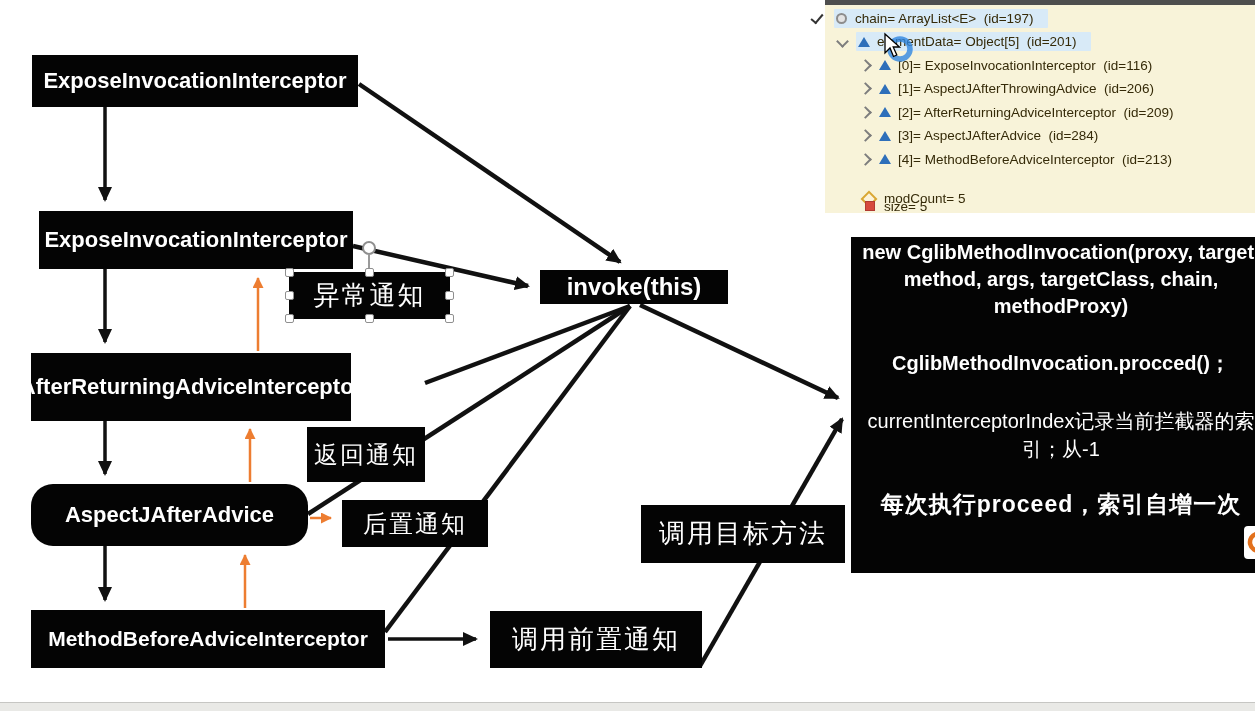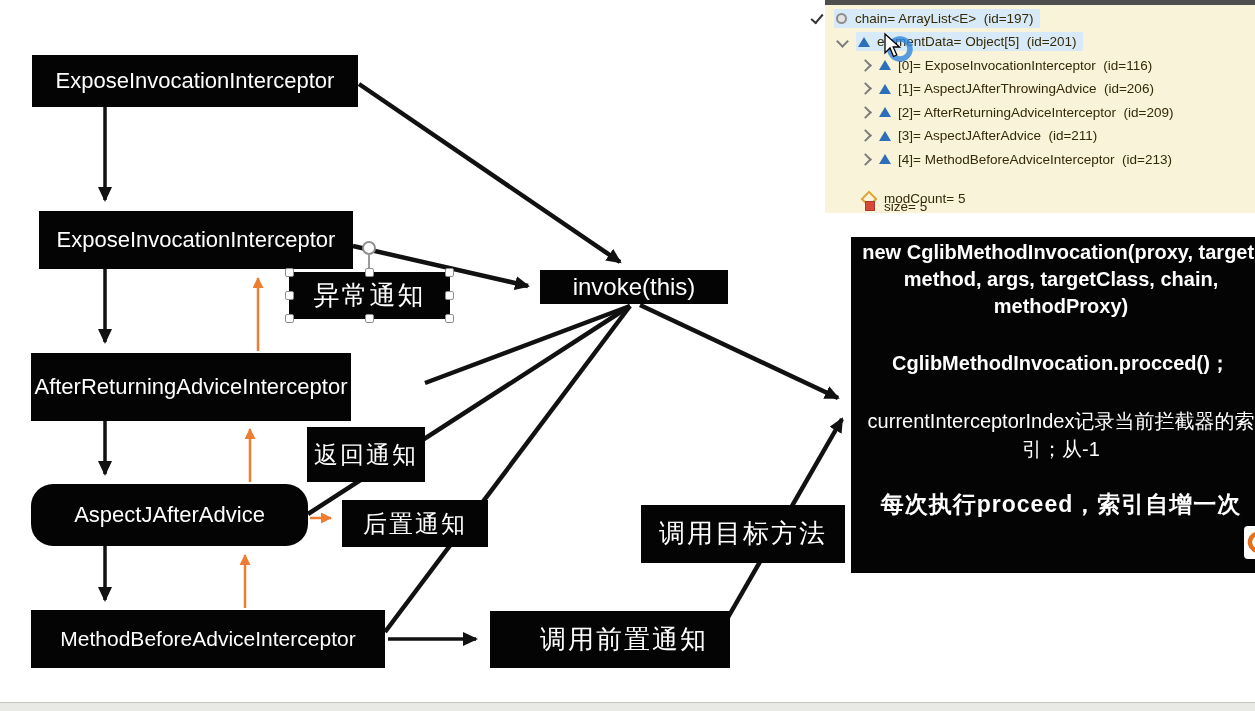--- a/index.html
+++ b/index.html
@@ -2,33 +2,33 @@
 <html><head>
 <meta charset="utf-8">
 <style>
   html,body{margin:0;padding:0;background:#fff;}
   #canvas{position:relative;width:1255px;height:711px;background:#ffffff;overflow:hidden;
           font-family:"Liberation Sans",sans-serif;}
   svg.overlay{position:absolute;left:0;top:0;z-index:1;}
   
   .box{position:absolute;background:#040404;color:#fff;display:flex;align-items:center;
        justify-content:center;text-align:center;z-index:2;line-height:1.15;}
-  .box.en{font-size:22px;}
+  .box.en{font-size:22px;font-weight:bold;}
   .box.cn{font-size:26px;letter-spacing:2px;}
   #b-expose{left:32px;top:55px;width:326px;height:52px;}
   #b-throwing{left:39px;top:211px;width:314px;height:58px;}
   #b-returning{left:31px;top:353px;width:320px;height:68px;}
   #b-afteradvice{left:31px;top:484px;width:277px;height:62px;border-radius:22px;}
   #b-methodbefore{left:31px;top:610px;width:354px;height:58px;font-size:21px;}
   #b-invoke{left:540px;top:270px;width:188px;height:34px;font-size:24px;}
   #b-exception{left:289px;top:272px;width:161px;height:47px;z-index:3;}
   #b-return{left:307px;top:427px;width:118px;height:55px;font-size:24px;}
   #b-post{left:342px;top:500px;width:146px;height:47px;font-size:24px;}
   #b-calltarget{left:641px;top:505px;width:204px;height:58px;}
-  #b-callbefore{left:490px;top:611px;width:212px;height:57px;padding-left:28px;}
+  #b-callbefore{left:490px;top:611px;width:212px;height:57px;}
   
   .handle{position:absolute;width:9px;height:9px;background:#fff;border:1px solid #8f8f8f;
           border-radius:2px;box-sizing:border-box;z-index:4;}
   .rot-circle{position:absolute;left:362px;top:241px;width:14px;height:14px;border-radius:50%;
           background:#fff;border:2px solid #8f8f8f;box-sizing:border-box;z-index:4;}
   .rot-stem{position:absolute;left:368px;top:255px;width:2px;height:13px;background:#9a9a9a;z-index:3;}
   
   #info-box{position:absolute;left:851px;top:237px;width:420px;height:336px;background:#040404;
             color:#ffffff;z-index:2;text-align:center;box-sizing:border-box;padding:2px 10px;}
   #info-box p{margin:0;}
@@ -36,21 +36,21 @@
   .info-l2{font-weight:bold;font-size:20px;margin-top:30px !important;}
   .info-l3{font-weight:normal;font-size:20px;line-height:1.4;margin-top:30px !important;}
   .info-l4{font-weight:bold;font-size:23px;margin-top:26px !important;letter-spacing:1px;}
   #watermark{position:absolute;right:0px;bottom:14px;width:27px;height:33px;background:#fff;
              border-radius:4px;z-index:3;}
   
   #dbg-panel{position:absolute;left:825px;top:0;width:430px;height:213px;background:#f8f3d9;z-index:5;}
   #dbg-topstrip{position:absolute;left:0;top:0;width:430px;height:5px;background:#4e4e4e;}
   .dbg-row{position:absolute;height:22px;display:flex;align-items:center;white-space:pre;
            font-size:13.5px;color:#352a08;z-index:6;}
-  .row-hl{display:flex;align-items:center;padding:2px 6px 2px 2px;border-radius:1px;}
+  .row-hl{display:flex;align-items:center;padding:2px 14px 2px 2px;border-radius:1px;}
   .hl-on{background:#d8eaf7;}
   .chev{display:inline-block;width:7px;height:7px;border-right:2px solid #7d7d7d;
         border-bottom:2px solid #7d7d7d;margin-right:9px;flex:none;}
   .chev-r{transform:rotate(-45deg);}
   .chev-d{transform:rotate(45deg);}
   .ico-circle{display:inline-block;width:11px;height:11px;border-radius:50%;border:2px solid #8d8d8d;
         background:#e3e3e3;box-sizing:border-box;margin-right:8px;flex:none;}
   .ico-tri{display:inline-block;width:0;height:0;border-left:6px solid transparent;
         border-right:6px solid transparent;border-bottom:10px solid #2e6fba;margin-right:7px;flex:none;}
   .ico-diamond{display:inline-block;width:8px;height:8px;border:2px solid #d9a733;background:#fcf3d9;
@@ -156,21 +156,21 @@
     <div class="dbg-row" style="left:36px;top:77.5px;">
       <span class="chev chev-r"></span>
       <span class="ico-tri"></span><span>[1]= AspectJAfterThrowingAdvice  (id=206)</span>
     </div>
     <div class="dbg-row" style="left:36px;top:101px;">
       <span class="chev chev-r"></span>
       <span class="ico-tri"></span><span>[2]= AfterReturningAdviceInterceptor  (id=209)</span>
     </div>
     <div class="dbg-row" style="left:36px;top:124.5px;">
       <span class="chev chev-r"></span>
-      <span class="ico-tri"></span><span>[3]= AspectJAfterAdvice  (id=211)</span>
+      <span class="ico-tri"></span><span>[3]= AspectJAfterAdvice  (id=284)</span>
     </div>
     <div class="dbg-row" style="left:36px;top:148px;">
       <span class="chev chev-r"></span>
       <span class="ico-tri"></span><span>[4]= MethodBeforeAdviceInterceptor  (id=213)</span>
     </div>
     <div class="dbg-row" style="left:37px;top:171.5px;margin-top:16px;">
       <span class="ico-diamond"></span><span>modCount= 5</span>
     </div>
     <div class="dbg-row" style="left:39px;top:195px;">
       <span class="ico-square"></span><span>size= 5</span>

